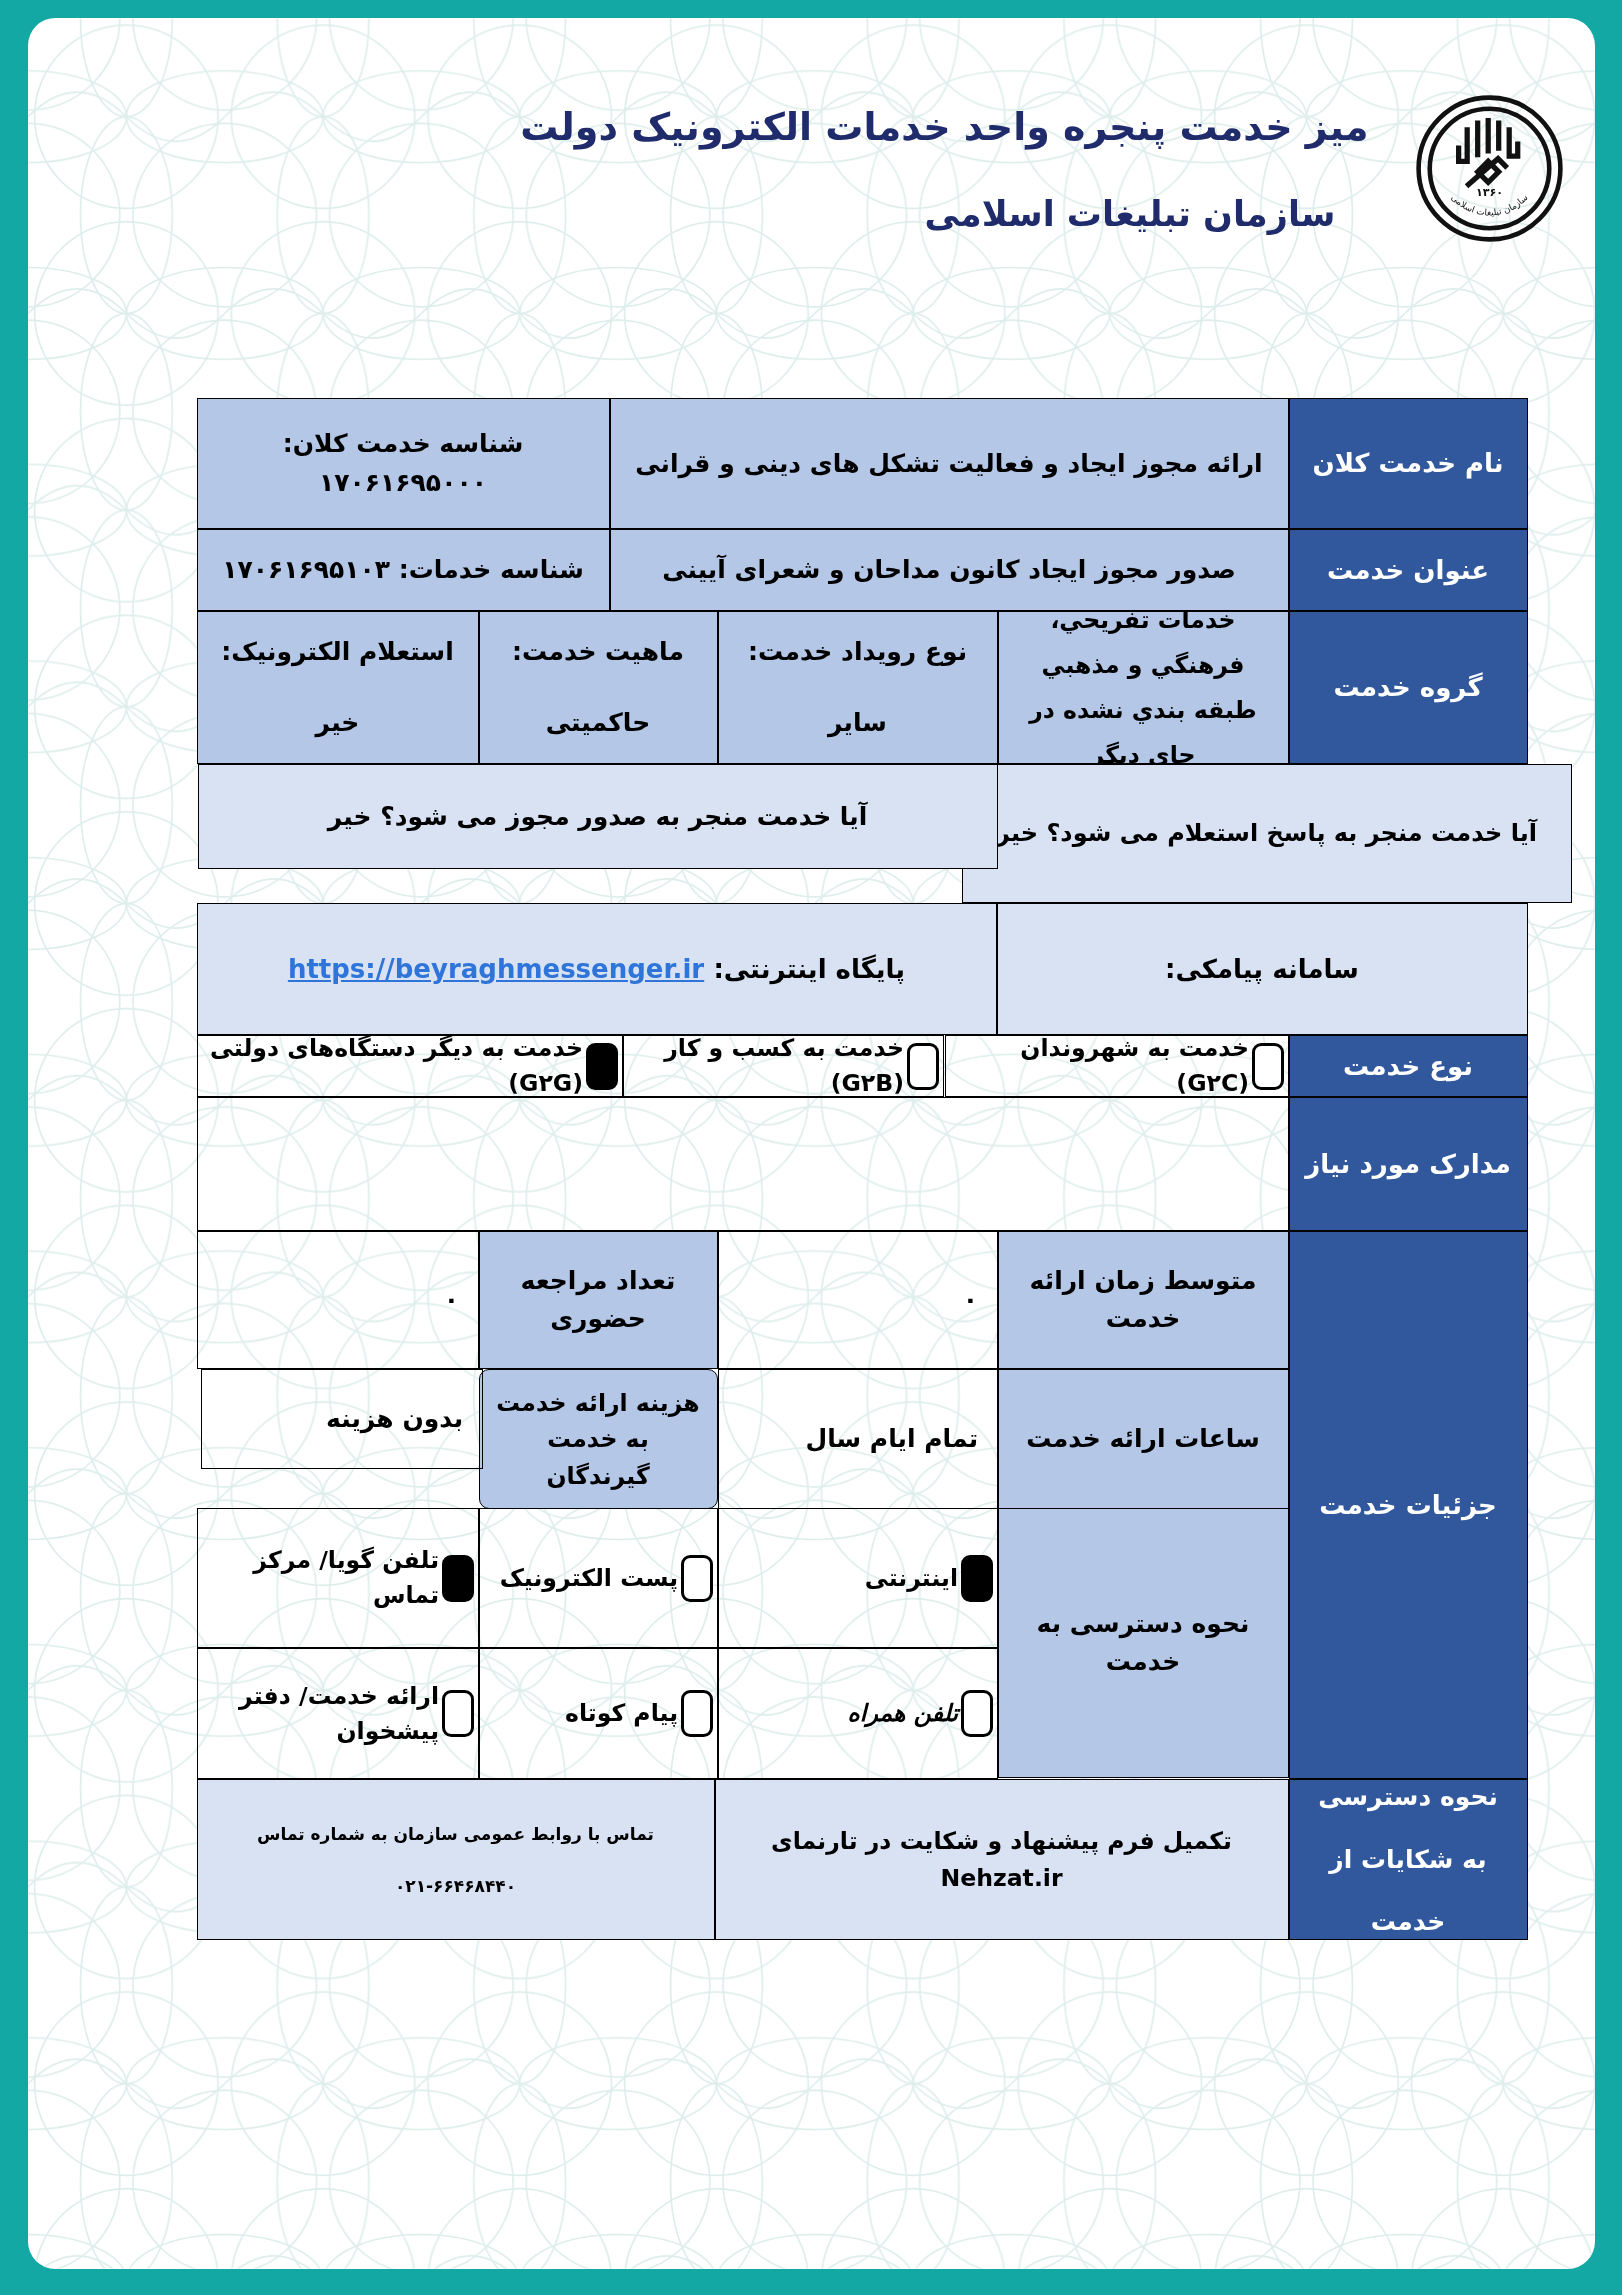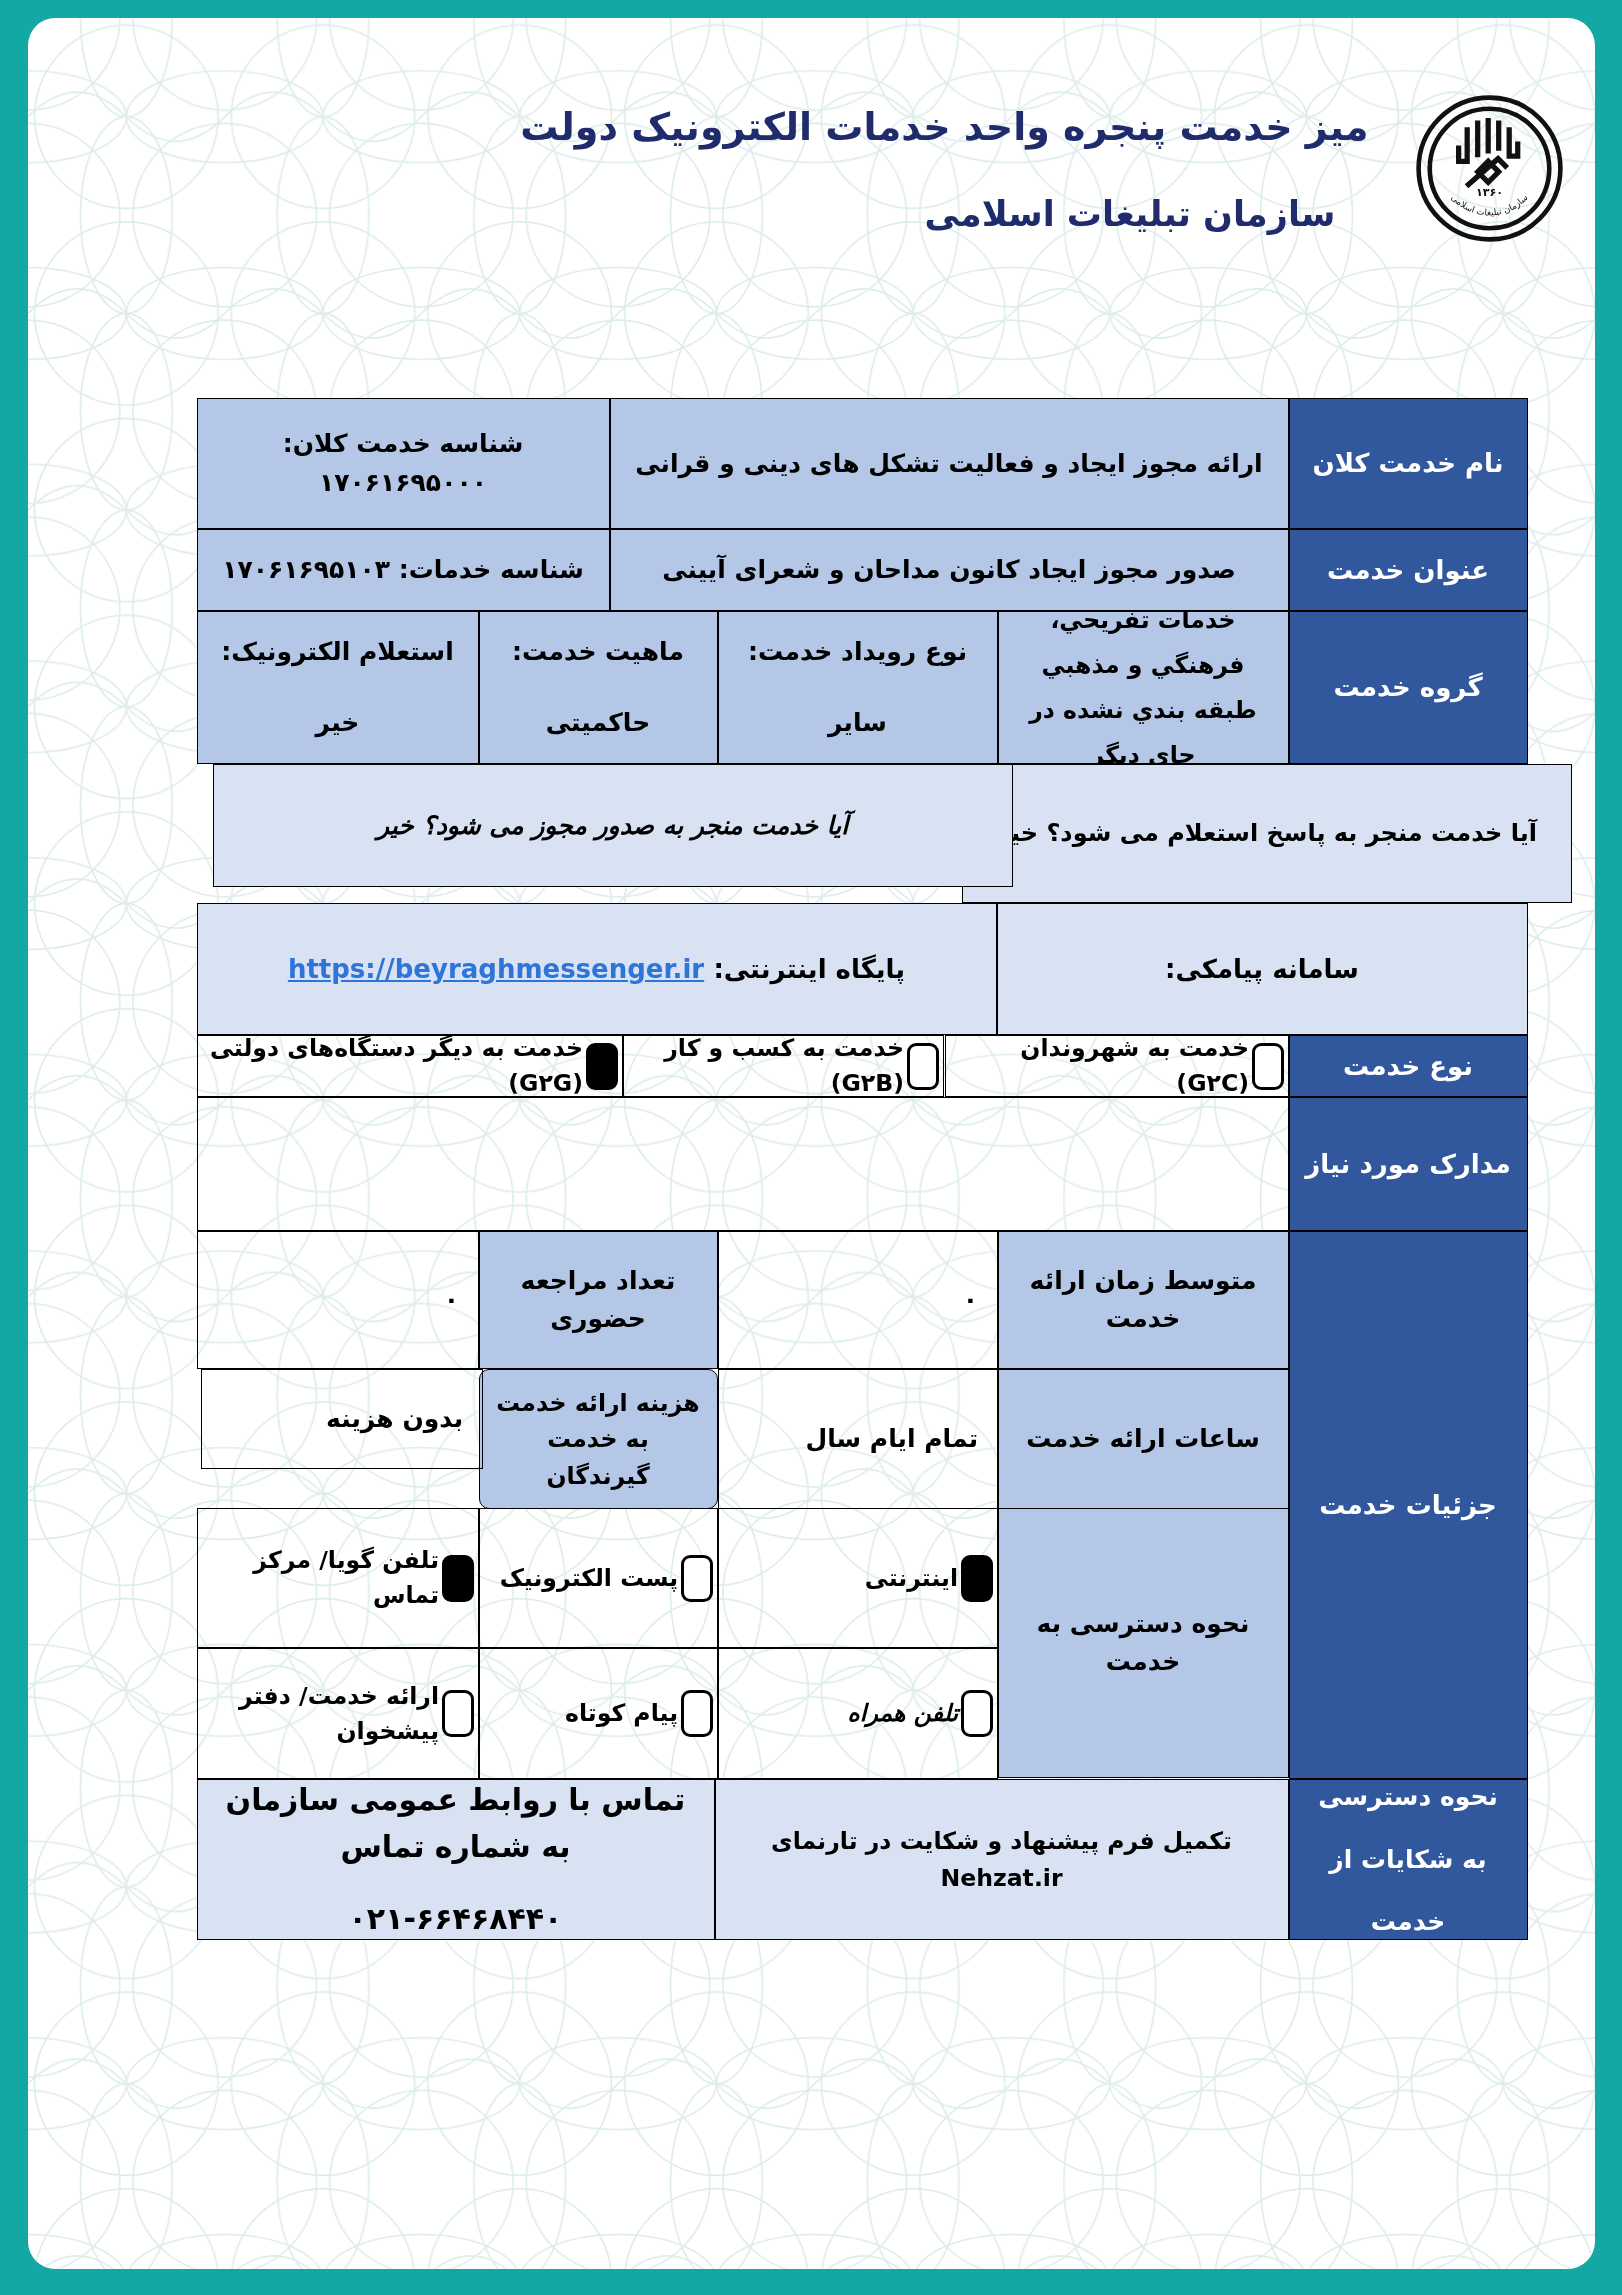--- a/index.html
+++ b/index.html
@@ -113,21 +113,21 @@
       <div class="cell lb stack padc" style="left:282px;top:213px;width:239px;height:153px;">
         <div>ماهیت خدمت:</div>
         <div>حاکمیتی</div>
       </div>
       <div class="cell lb stack padc" style="left:0;top:213px;width:282px;height:153px;">
         <div>استعلام الکترونیک:</div>
         <div>خیر</div>
       </div>
 
       <div class="cell lt padc" style="left:755px;top:366px;width:610px;height:139px;margin-left:10px;">آیا خدمت منجر به پاسخ استعلام می شود؟ خیر</div>
-      <div class="cell lt padc" style="left:16px;top:366px;width:800px;height:123px;font-size:25px;font-style:italic;">آیا خدمت منجر به صدور مجوز می شود؟ خیر</div>
+      <div class="cell lt padc" style="left:1px;top:366px;width:800px;height:105px;font-size:25px;">آیا خدمت منجر به صدور مجوز می شود؟ خیر</div>
 
       <div class="cell lt padc" style="left:800px;top:505px;width:531px;height:132px;font-size:26px;">سامانه پیامکی:</div>
       <div class="cell lt padc linkrow" style="left:0;top:505px;width:800px;height:132px;font-size:26px;">
         <span>پایگاه اینترنتی:</span>
         <a class="weblink" href="#">https://beyraghmessenger.ir</a>
       </div>
 
       <div class="cell hd" style="left:1092px;top:637px;width:239px;height:62px;line-height:1.4;">نوع خدمت</div>
       <div class="cell wh cbcell" style="left:748px;top:637px;width:344px;height:62px;">
         <span class="cb"></span>
@@ -178,21 +178,21 @@
         <span class="cb"></span>
         <span>پیام کوتاه</span>
       </div>
       <div class="cell wh cbcell" style="left:0;top:1250px;width:282px;height:131px;">
         <span class="cb"></span>
         <span>ارائه خدمت/ دفتر پیشخوان</span>
       </div>
 
       <div class="cell hd wide-lines padc" style="left:1092px;top:1381px;width:239px;height:161px;font-size:25px;">نحوه دسترسی به شکایات از خدمت</div>
       <div class="cell lt padc" style="left:518px;top:1381px;width:574px;height:161px;font-size:23.6px;">تکمیل فرم پیشنهاد و شکایت در تارنمای Nehzat.ir</div>
-      <div class="cell lt stack padc" style="left:0;top:1381px;width:518px;height:161px;font-size:30px;gap:26px;">
+      <div class="cell lt stack padc" style="left:0;top:1381px;width:518px;height:161px;font-size:17px;gap:26px;">
         <div>تماس با روابط عمومی سازمان به شماره تماس</div>
         <div>۰۲۱-۶۶۴۶۸۴۴۰</div>
       </div>
 
     </div>
   </div>
 </div>
 
 
 </body></html>

